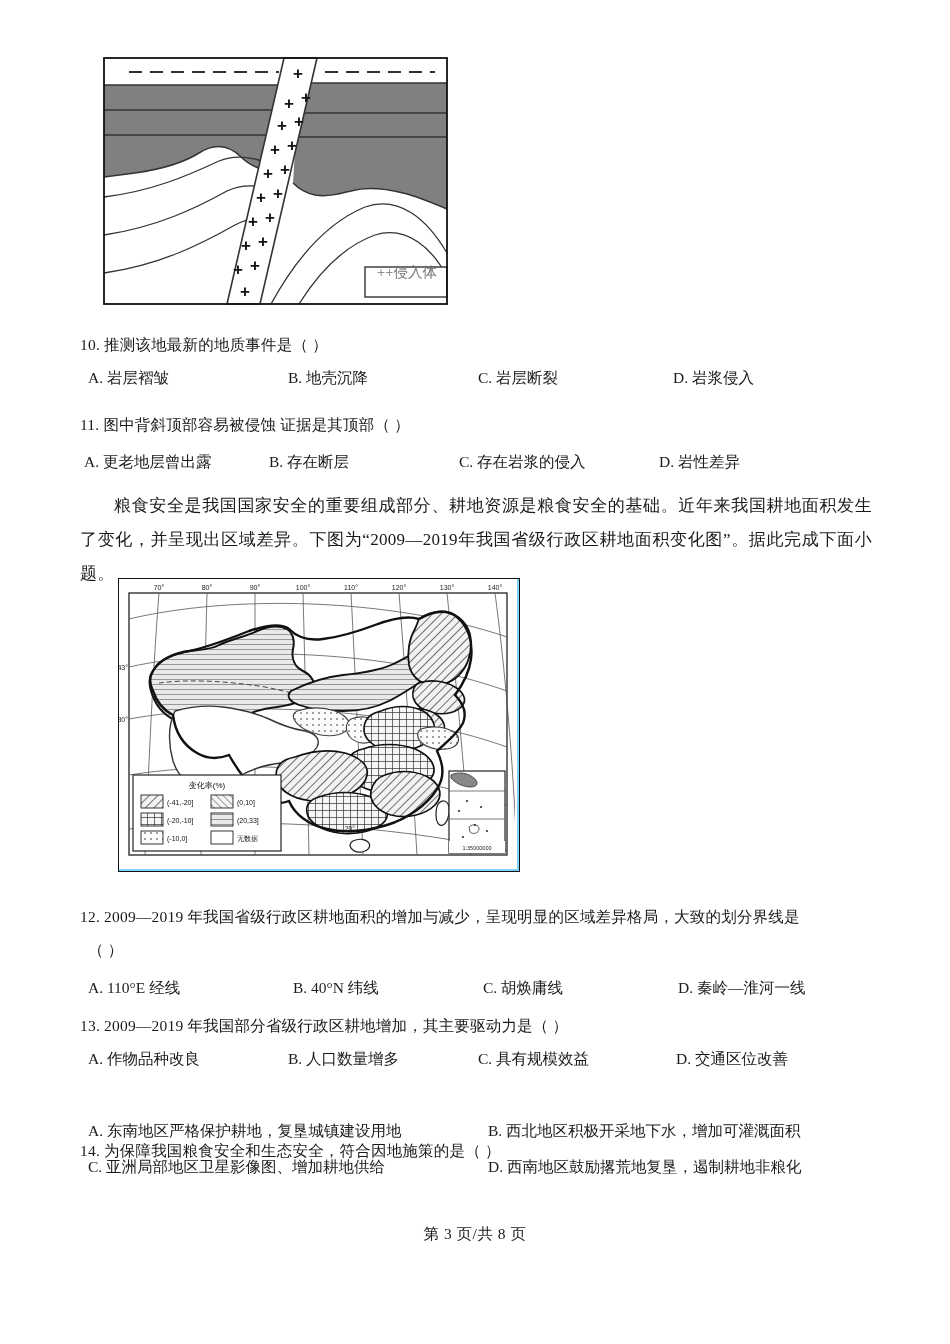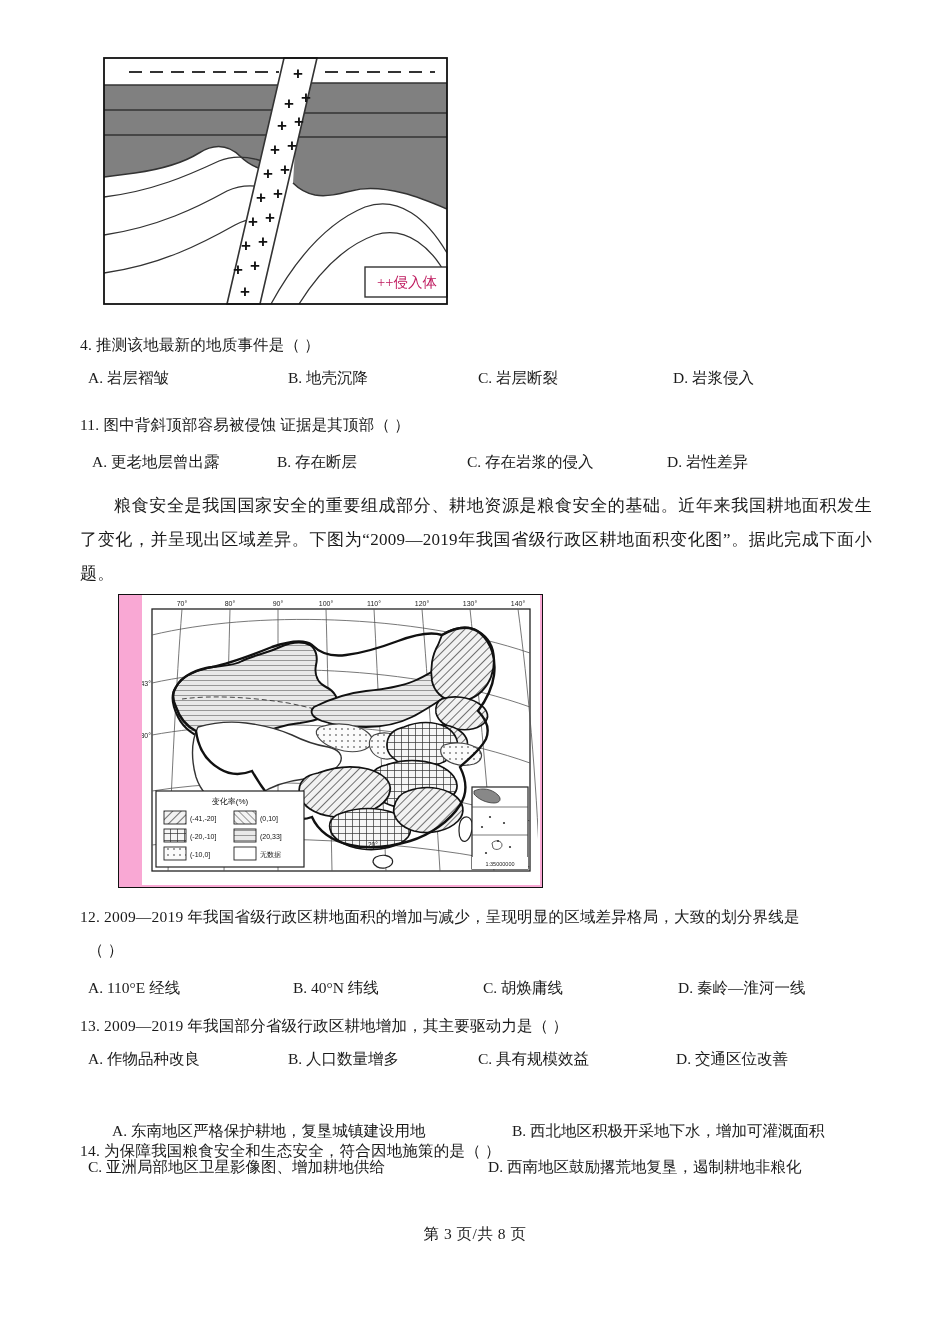--- a/index.html
+++ b/index.html
@@ -59,26 +59,25 @@
     white-space: nowrap;
   }
   .opt {
     display: inline-block;
   }
 
   
   .map-figure {
     position: absolute;
     left: 118px;
-    top: 594px;
+    top: 578px;
     width: 400px;
     height: 292px;
     border: 1.4px solid #111;
-    background: #f9a8d4;
-    padding-left: 23px;
+    background: #7dd3fc;
   }
   .map-svg { display: block; }
 
   
   .footer {
     position: absolute;
     left: 0;
     top: 1222px;
     width: 950px;
     text-align: center;
@@ -184,34 +183,34 @@
           <text x="142" y="240">+</text>
         </g>
       </g>
 
       <g>
         <rect x="262" y="210" width="82" height="30" fill="#ffffff" stroke="#333" stroke-width="1.4"></rect>
       </g>
 
       <rect x="1" y="1" width="343" height="246" fill="none" stroke="#111" stroke-width="1.8"></rect>
     </svg>
-    <div style="position:absolute; left:266px; top:214px; width:76px; height:23px;
+    <div style="position:absolute; left:266px; top:204px; width:76px; height:23px;
                 display:flex; align-items:center; justify-content:center;
-                font-family:'Liberation Serif','DejaVu Serif',serif; font-size:14.5px; color:#be185d;">++侵入体</div>
-  </div>
-
-  <div class="qline" style="left:80px; top:333px;">4. 推测该地最新的地质事件是（  ）</div>
+                font-family:'Liberation Serif','DejaVu Serif',serif; font-size:14.5px; color:#737373;">++侵入体</div>
+  </div>
+
+  <div class="qline" style="left:80px; top:333px;">10. 推测该地最新的地质事件是（  ）</div>
 
   <div class="opt-row" style="top:368px;text-decoration:underline;">
     <span class="opt" style="width:200px;">A. 岩层褶皱</span><span class="opt" style="width:190px;">B. 地壳沉降</span><span class="opt" style="width:195px;">C. 岩层断裂</span><span class="opt">D. 岩浆侵入</span>
   </div>
 
   <div class="qline" style="left:80px; top:413px;">11. 图中背斜顶部容易被侵蚀        证据是其顶部（  ）</div>
 
-  <div class="opt-row serif-opt" style="top:452px; left:84px; font-style:normal;margin-left:8px;">
+  <div class="opt-row serif-opt" style="top:452px; left:84px; font-style:normal;">
     <span class="opt" style="width:185px;">A. 更老地层曾出露</span><span class="opt" style="width:190px;">B. 存在断层</span><span class="opt" style="width:200px;">C. 存在岩浆的侵入</span><span class="opt">D. 岩性差异</span>
   </div>
 
   <div class="para" style="top:489px;">粮食安全是我国国家安全的重要组成部分、耕地资源是粮食安全的基础。近年来我国耕地面积发生了变化，并呈现出区域差异。下图为“2009—2019年我国省级行政区耕地面积变化图”。据此完成下面小题。</div>
 
   <div class="map-figure">
     <svg class="map-svg" width="398" height="290" viewBox="0 0 398 290" xmlns="http://www.w3.org/2000/svg">
       <defs>
 
         <pattern id="hatchDiag" width="6" height="6" patternUnits="userSpaceOnUse" patternTransform="rotate(45)">
@@ -419,21 +418,21 @@
 
   <div class="qline" style="left:80px; top:1014px;">13. 2009—2019 年我国部分省级行政区耕地增加，其主要驱动力是（  ）</div>
 
   <div class="opt-row" style="top:1049px;">
     <span class="opt" style="width:200px;">A. 作物品种改良</span><span class="opt" style="width:190px;">B. 人口数量增多</span><span class="opt" style="width:198px;">C. 具有规模效益</span><span class="opt">D. 交通区位改善</span>
   </div>
 
   <div class="qline" style="left:80px; top:1139px;">14. 为保障我国粮食安全和生态安全，符合因地施策的是（  ）</div>
 
   <div class="opt-row" style="top:1121px;">
-    <span class="opt" style="width:400px;margin-left:24px;">A. 东南地区严格保护耕地，复垦城镇建设用地</span><span class="opt">B. 西北地区积极开采地下水，增加可灌溉面积</span>
+    <span class="opt" style="width:400px;">A. 东南地区严格保护耕地，复垦城镇建设用地</span><span class="opt">B. 西北地区积极开采地下水，增加可灌溉面积</span>
   </div>
   <div class="opt-row" style="top:1157px;">
     <span class="opt" style="width:400px;">C. 亚洲局部地区卫星影像图、增加耕地供给</span><span class="opt">D. 西南地区鼓励撂荒地复垦，遏制耕地非粮化</span>
   </div>
 
 
   <div class="footer">
     <span class="footer-box">第 3 页/共 8 页</span>
   </div>
 

